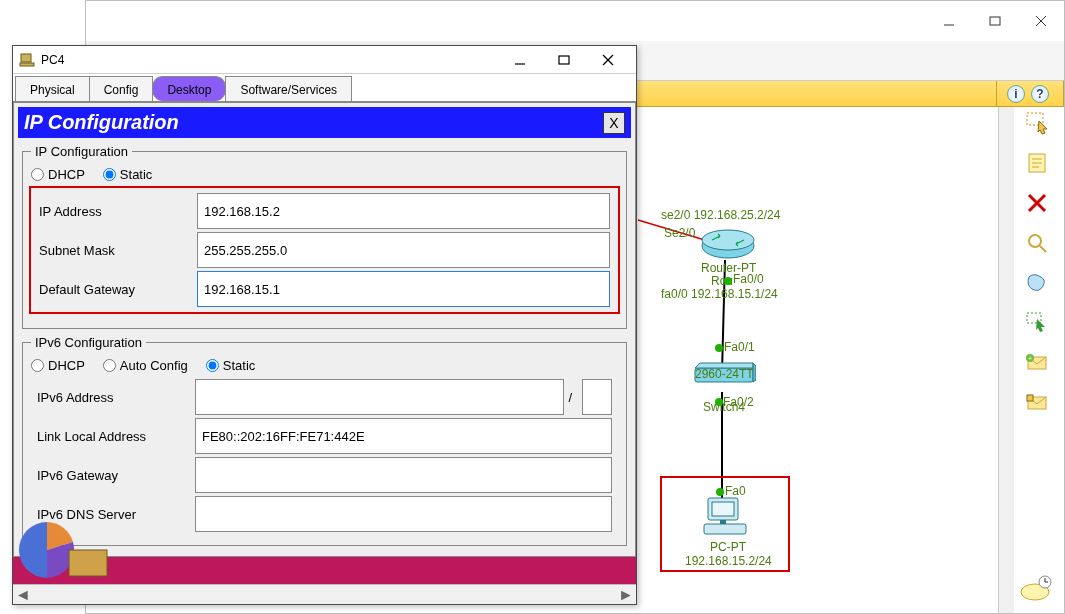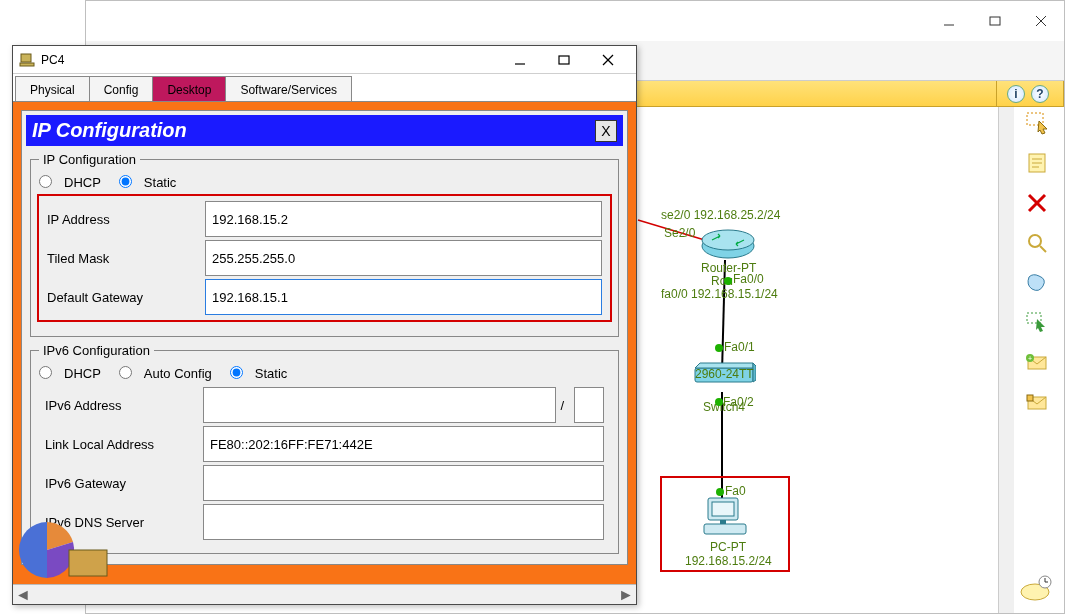--- a/index.html
+++ b/index.html
@@ -29,29 +29,29 @@
 
   
   .pc-win { position: absolute; left: 12px; top: 45px; width: 625px; height: 560px; background: #ffffff; border: 1px solid #4a4a4a; box-shadow: 2px 2px 6px rgba(0,0,0,.25); }
   .pc-titlebar { height: 28px; display: flex; align-items: center; padding: 0 6px; border-bottom: 1px solid #cfcfcf; background: #ffffff; }
   .pc-icon { width: 16px; height: 16px; display:inline-block; margin-right:6px; }
   .pc-title { font-size: 12px; flex: 1; }
   .pc-win-btn { width: 44px; height: 26px; display:flex; align-items:center; justify-content:center; }
   .pc-win-btn svg { width: 12px; height: 12px; stroke:#000; fill:none; stroke-width:1.2; }
   .pc-tabs { height: 28px; display: flex; align-items: flex-end; border-bottom: 1px solid #888; background: #ffffff; padding-left: 2px; }
   .pc-tab { font-size: 12px; padding: 6px 14px 4px 14px; border: 1px solid #888; border-bottom: none; background: #f4f4f4; position: relative; margin-right: -1px; }
-  .pc-tab.active { background: #be185d; z-index: 2; }
-  .pc-body { position: absolute; top: 56px; left: 0; right: 0; bottom: 20px; background: #f97316; padding: 8px; }
+  .pc-tab.active { background: #8b5cf6; z-index: 2; border-radius: 11px; }
+  .pc-body { position: absolute; top: 56px; left: 0; right: 0; bottom: 20px; background: #be185d; }
   .ip-panel { background: #efefef; border: 1px solid #888; padding: 4px; }
   .ip-panel-title { background: #1a1aff; color: #fff; font-size: 20px; font-weight: bold; font-style: italic; padding: 4px 6px; display:flex; align-items:center; }
   .ip-panel-title .x { margin-left:auto; width: 22px; height: 22px; background:#e6e6e6; border:1px solid #333; color:#000; font-style:normal; font-weight:normal; font-size:14px; display:flex; align-items:center; justify-content:center; }
   fieldset.ipg { border: 1px solid #888; margin: 6px 4px; padding: 8px 8px 10px 8px; }
   fieldset.ipg legend { font-size: 13px; padding: 0 4px; }
   .radio-row { display:flex; gap: 18px; align-items:center; margin-bottom:6px; }
-  .radio-row label { font-size: 13px; display:flex; align-items:flex-start; gap:12px; }
+  .radio-row label { font-size: 13px; display:flex; align-items:center; gap:4px; }
   .form-row { display:flex; align-items:center; margin: 3px 6px; }
   .form-row .lab { width: 158px; font-size: 13px; }
   .form-row input[type=text] { flex:1; height: 36px; border:1px solid #888; background:#fff; font-size:13px; padding: 0 6px; }
   .ipv6-addr-row input.short { width: 30px; flex:none; margin-left:6px; }
   .ipv6-addr-row span.slash { padding: 0 4px; font-size:13px; }
   .hl-red { border: 2px solid #d40000; }
   .pc-scroll { position:absolute; left:0; right:0; bottom:0; height:20px; background:#f0f0f0; border-top:1px solid #bbb; display:flex; }
   .pc-scroll .arrow { width:20px; display:flex; align-items:center; justify-content:center; color:#666; }
   .pc-scroll .track { flex:1; }
 
@@ -272,21 +272,21 @@
               <input type="radio" name="v4" checked="" style=""> 
               <span>Static</span>
             </label>
         </div>
         <div class="hl-red" style="padding:2px 2px; margin:-2px -2px 4px -2px;">
           <div class="form-row">
             <span class="lab">IP Address</span>
             <input type="text" value="192.168.15.2" style="">
           </div>
           <div class="form-row">
-            <span class="lab">Tiled Mask</span>
+            <span class="lab">Subnet Mask</span>
             <input type="text" value="255.255.255.0" style="">
           </div>
           <div class="form-row">
             <span class="lab">Default Gateway</span>
             <input type="text" style="border-color: rgb(42, 125, 225);" value="192.168.15.1">
           </div>
         </div>
       </fieldset>
       <fieldset class="ipg">
         <legend>IPv6 Configuration</legend>

